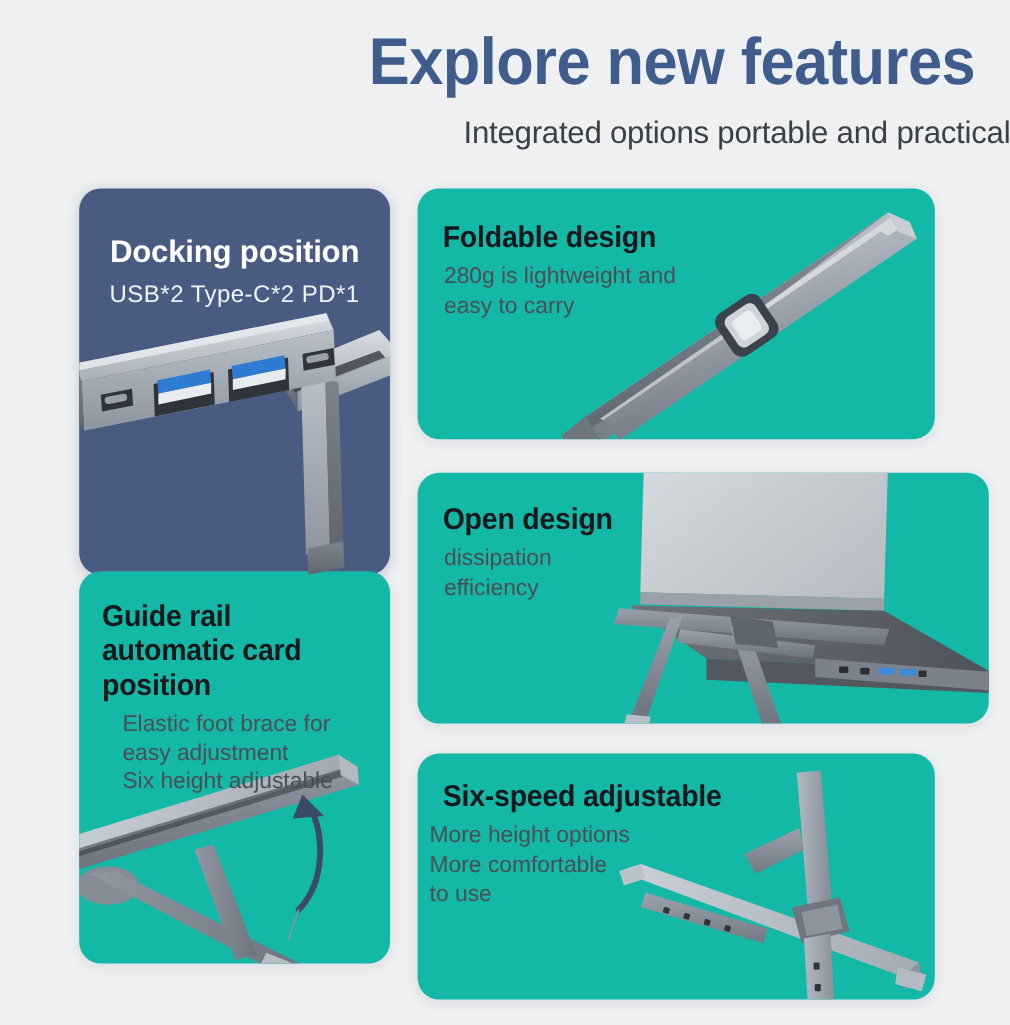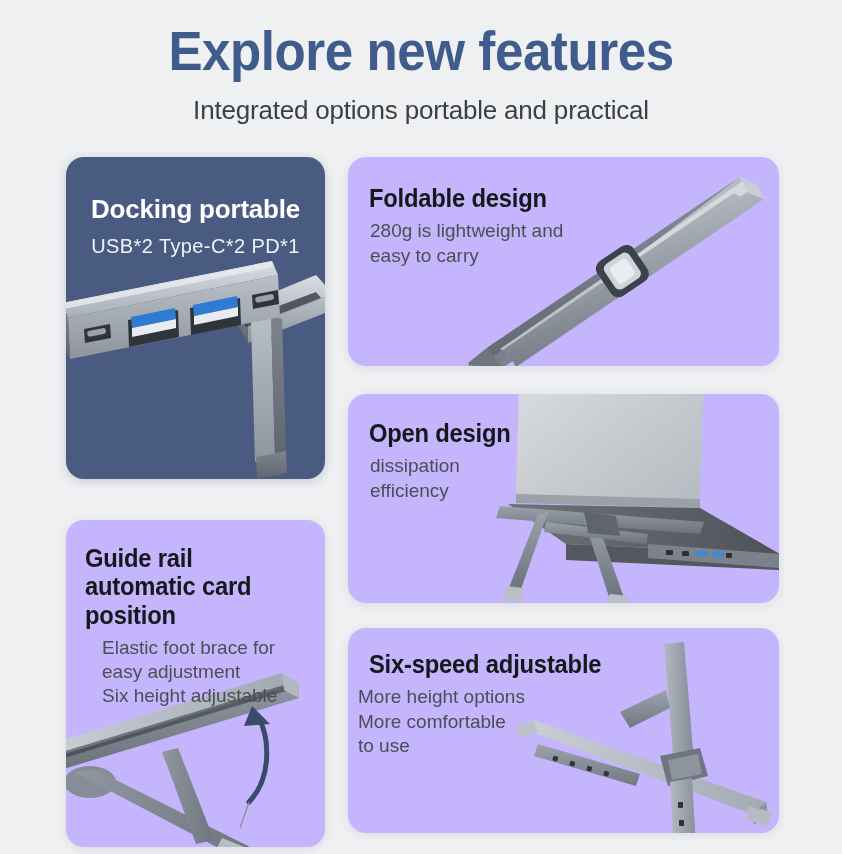--- a/index.html
+++ b/index.html
@@ -13,21 +13,21 @@
     font-family: "Liberation Sans", sans-serif;
     overflow: hidden;
     position: relative;
   }
 
   
   .header {
     position: absolute;
     top: 0; left: 0;
     width: 842px;
-    text-align: center;
+    text-align: right;
   }
   .page-title {
     margin: 0;
     padding-top: 20px;
     font-family: "Liberation Sans Narrow", "Liberation Sans", sans-serif;
     font-size: 55px;
     font-weight: bold;
     letter-spacing: -0.5px;
     color: #3f5c8c;
     line-height: 1.15;
@@ -39,21 +39,21 @@
     font-size: 26px;
     font-weight: 400;
     color: #3b4045;
     letter-spacing: -0.2px;
   }
 
   
   .card {
     position: absolute;
     border-radius: 18px;
-    background: #c4b5fd;
+    background: #14b8a6;
     box-shadow: 0 2px 10px rgba(90,100,115,0.13);
     overflow: hidden;
   }
   .card-title {
     margin: 0;
     font-family: "Liberation Sans Narrow", "Liberation Sans", sans-serif;
     font-weight: bold;
     font-size: 25px;
     color: #16181c;
     line-height: 1.13;
@@ -93,46 +93,46 @@
     text-align: center;
     font-size: 20px;
     padding-top: 10px;
     letter-spacing: 0.4px;
   }
 
   #card-foldable { left: 348px; top: 157px; width: 431px; height: 209px; }
   #card-foldable .card-title { padding: 27px 0 0 22px; }
   #card-foldable .card-body  { padding-left: 22px; width: 250px; }
 
-  #card-open { left: 348px; top: 394px; width: 431px; height: 209px; }
+  #card-open { left: 348px; top: 394px; width: 476px; height: 209px; }
   #card-open .card-title { padding: 25px 0 0 22px; }
   #card-open .card-body  { padding-left: 22px; width: 160px; }
 
-  #card-guide { left: 66px; top: 520px; width: 259px; height: 327px; }
+  #card-guide { left: 66px; top: 476px; width: 259px; height: 327px; }
   #card-guide .card-title { padding: 24px 0 0 20px; width: 230px; }
   #card-guide .card-body  { padding-left: 36px; width: 225px; }
 
   #card-sixspeed { left: 348px; top: 628px; width: 431px; height: 205px; }
   #card-sixspeed .card-title { padding: 22px 0 0 22px; }
   #card-sixspeed .card-body  { padding-left: 10px; width: 220px; }
 
   
   .art { position: absolute; inset: 0; z-index: 1; pointer-events: none; }
   .art svg { width: 100%; height: 100%; display: block; }
 </style>
 </head>
 <body>
 
 <div class="header">
   <h1 class="page-title">Explore new features</h1>
   <p class="page-subtitle">Integrated options portable and practical</p>
 </div>
 
 <div class="card" id="card-docking">
-  <h2 class="card-title">Docking portable</h2>
+  <h2 class="card-title">Docking position</h2>
   <p class="card-body">USB*2  Type-C*2  PD*1</p>
   <div class="art">
     <svg viewBox="0 0 259 322" preserveAspectRatio="xMidYMid slice">
       <defs>
         <linearGradient id="barTop" x1="0" y1="0" x2="0" y2="1">
           <stop offset="0" stop-color="#d9dde2"></stop>
             <stop offset="1" stop-color="#a9afb8"></stop>
         </linearGradient>
         <linearGradient id="barFace" x1="0" y1="0" x2="0" y2="1">
           <stop offset="0" stop-color="#b9bfc7"></stop>

